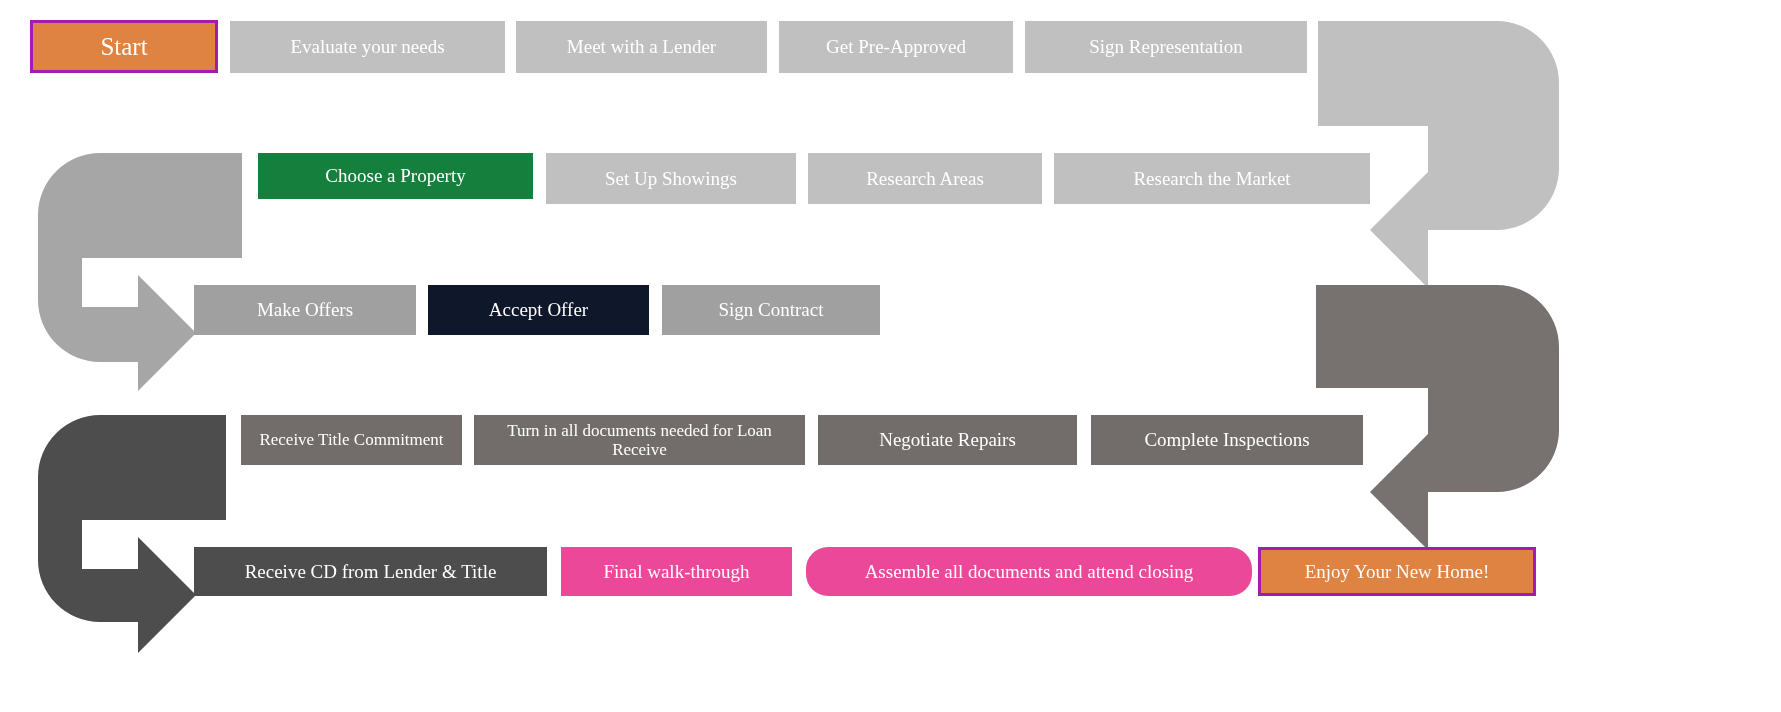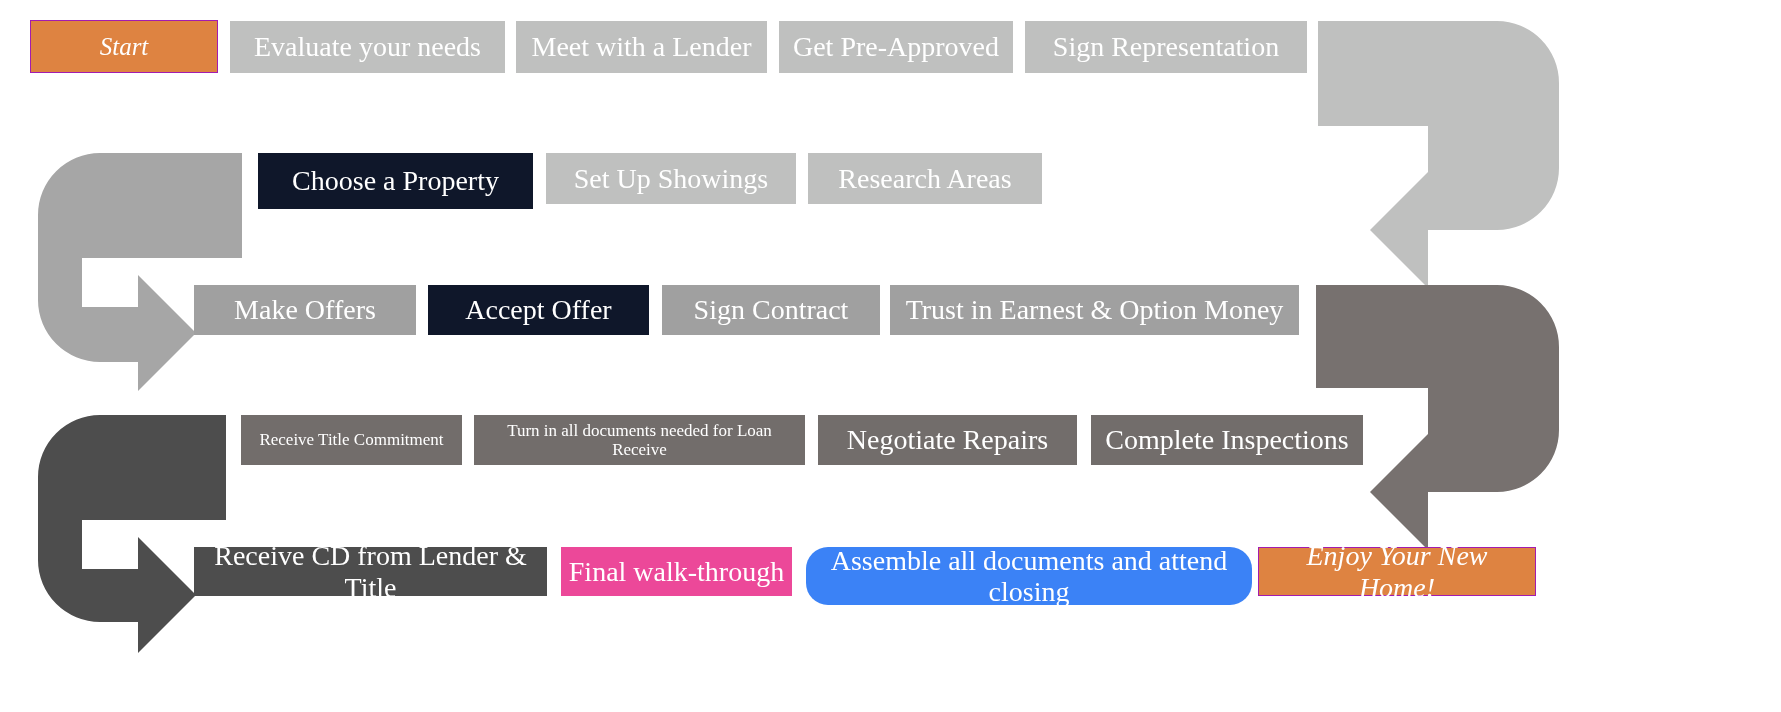--- a/index.html
+++ b/index.html
@@ -32,23 +32,23 @@
     align-items: center;
     justify-content: center;
     text-align: center;
     color: #ffffff;
     box-sizing: border-box;
     line-height: 1.12;
     padding: 2px 6px;
     font-family: "Liberation Serif", "DejaVu Serif", serif;
   }
   .node.sz-lg { font-size: 25px; }
-  .node.sz-md { font-size: 28px; }
+  .node.sz-md { font-size: 19px; }
   .node.sz-sm { font-size: 17px; text-align: center; }
-  .node.accent { border: 1px solid #a21caf; font-style: italic; }
+  .node.accent { border: 3px solid #a21caf; }
   .node span { display: block; width: 100%; }
 </style>
 </head>
 <body>
 
 <div id="canvas">
 
   <svg class="arrow-layer" viewBox="0 0 1781 712" width="1781" height="712" xmlns="http://www.w3.org/2000/svg">
 
     <path id="conn-1" d="M 1318 21
@@ -121,41 +121,41 @@
   <div class="node sz-md" style="left:516px; top:21px; width:251px; height:52px; background:#BFC0BF;">
     <span>Meet with a Lender</span>
   </div>
   <div class="node sz-md" style="left:779px; top:21px; width:234px; height:52px; background:#BFC0BF;">
     <span>Get Pre-Approved</span>
   </div>
   <div class="node sz-md" style="left:1025px; top:21px; width:282px; height:52px; background:#BFC0BF;">
     <span>Sign Representation</span>
   </div>
 
-  <div class="node sz-md" style="left:258px; top:153px; width:275px; height:56px; background:#0f172a;">
+  <div class="node sz-md" style="left:258px; top:153px; width:275px; height:46px; background:#15803d;">
     <span>Choose a Property</span>
   </div>
   <div class="node sz-md" style="left:546px; top:153px; width:250px; height:51px; background:#BFC0BF;">
     <span>Set Up Showings</span>
   </div>
   <div class="node sz-md" style="left:808px; top:153px; width:234px; height:51px; background:#BFC0BF;">
     <span>Research Areas</span>
+  </div>
+  <div class="node sz-md" style="left:1054px; top:153px; width:316px; height:51px; background:#BFC0BF;">
+    <span>Research the Market</span>
   </div>
 
   <div class="node sz-md" style="left:194px; top:285px; width:222px; height:50px; background:#A0A0A0;">
     <span>Make Offers</span>
   </div>
   <div class="node sz-md" style="left:428px; top:285px; width:221px; height:50px; background:#0f172a;">
     <span>Accept Offer</span>
   </div>
   <div class="node sz-md" style="left:662px; top:285px; width:218px; height:50px; background:#A0A0A0;">
     <span>Sign Contract</span>
-  </div>
-  <div class="node sz-md" style="left:890px; top:285px; width:409px; height:50px; background:#A0A0A0;">
-    <span>Trust in Earnest &amp; Option Money</span>
   </div>
 
   <div class="node sz-sm" style="left:241px; top:415px; width:221px; height:50px; background:#726D6B;">
     <span>Receive Title Commitment</span>
   </div>
   <div class="node sz-sm" style="left:474px; top:415px; width:331px; height:50px; background:#726D6B;">
     <span>Turn in all documents needed for Loan Receive</span>
   </div>
   <div class="node sz-md" style="left:818px; top:415px; width:259px; height:50px; background:#726D6B;">
     <span>Negotiate Repairs</span>
@@ -163,20 +163,20 @@
   <div class="node sz-md" style="left:1091px; top:415px; width:272px; height:50px; background:#726D6B;">
     <span>Complete Inspections</span>
   </div>
 
   <div class="node sz-md" style="left:194px; top:547px; width:353px; height:49px; background:#4D4D4D;">
     <span>Receive CD from Lender &amp; Title</span>
   </div>
   <div class="node sz-md" style="left:561px; top:547px; width:231px; height:49px; background:#ec4899;">
     <span>Final walk-through</span>
   </div>
-  <div class="node sz-md" style="left:806px; top:547px; width:446px; height:58px; background:#3b82f6;border-radius:22px;">
+  <div class="node sz-md" style="left:806px; top:547px; width:446px; height:49px; background:#ec4899;border-radius:22px;">
     <span>Assemble all documents and attend closing</span>
   </div>
   <div class="node sz-md accent" style="left:1258px; top:547px; width:278px; height:49px; background:#DE8341;">
     <span>Enjoy Your New Home!</span>
   </div>
 
 </div>
 
 </body></html>

